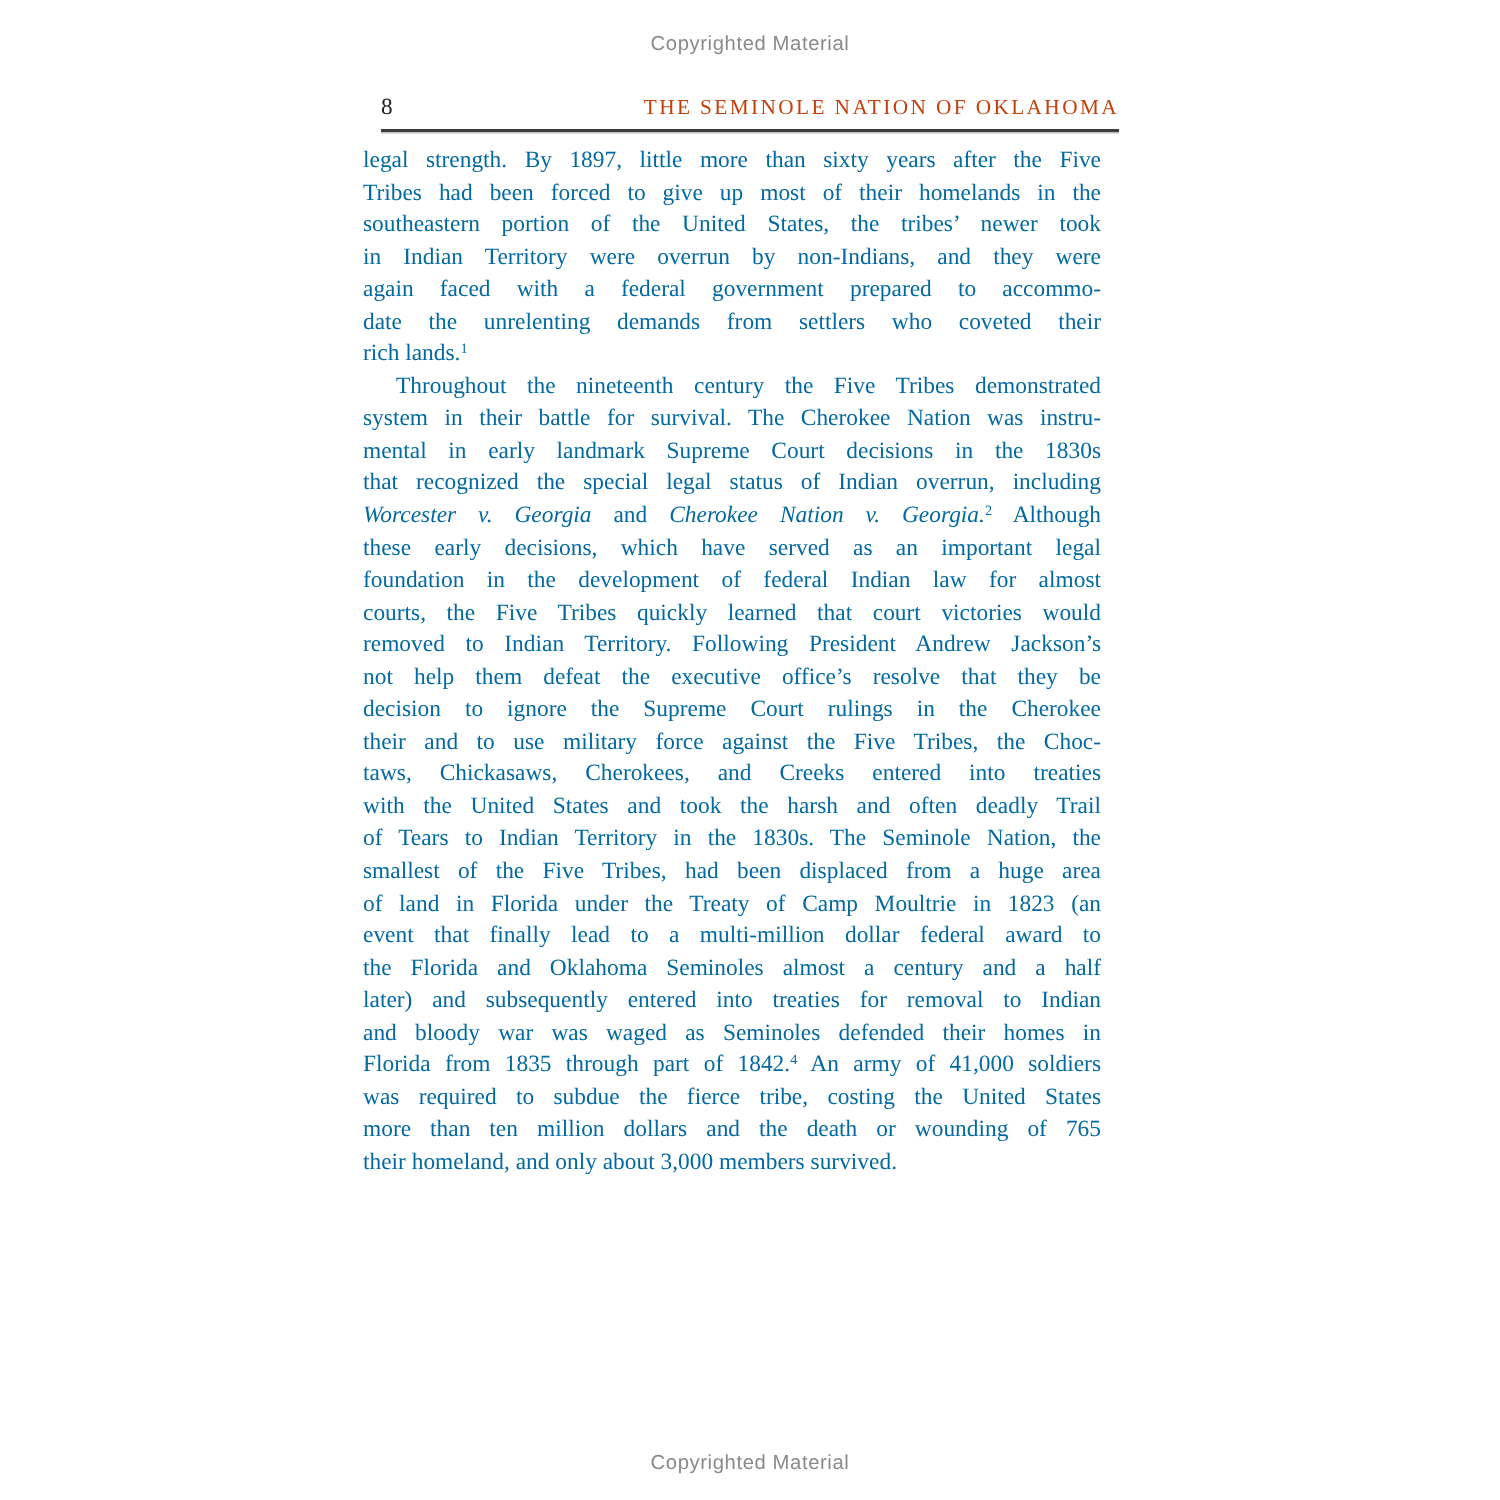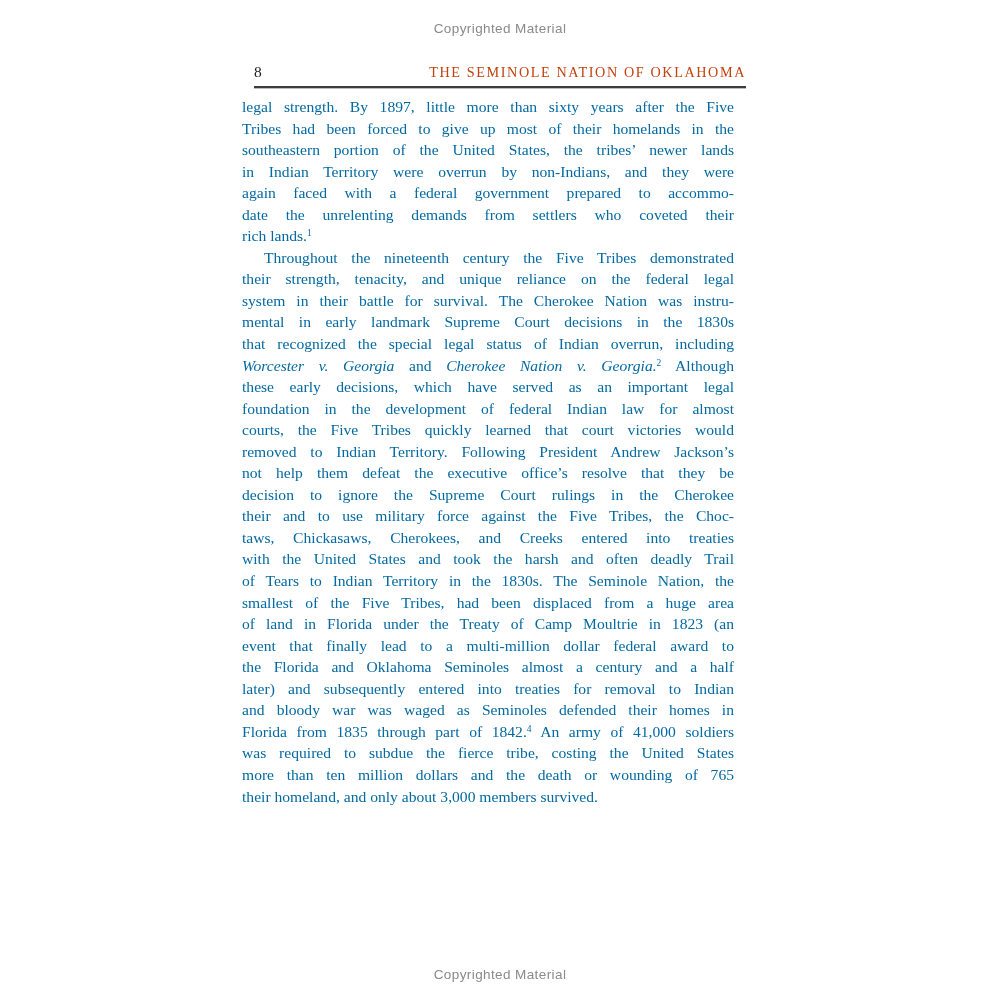--- a/index.html
+++ b/index.html
@@ -95,27 +95,26 @@
   <div class="header-row">
     <span class="page-number">8</span>
     <span class="running-title">THE SEMINOLE NATION OF OKLAHOMA</span>
   </div>
 
   <div class="header-rule"></div>
 
   <div class="body-text">
       <div class="line">legal strength. By 1897, little more than sixty years after the Five</div>
       <div class="line">Tribes had been forced to give up most of their homelands in the</div>
-      <div class="line">southeastern portion of the United States, the tribes’ newer lands</div>
+      <div class="line">southeastern portion of the United States, the tribes’ newer took</div>
       <div class="line">in Indian Territory were overrun by non-Indians, and they were</div>
       <div class="line">again faced with a federal government prepared to accommo-</div>
       <div class="line">date the unrelenting demands from settlers who coveted their</div>
       <div class="line last">rich lands.<sup class="fn">1</sup></div>
       <div class="line indent">Throughout the nineteenth century the Five Tribes demonstrated</div>
-      <div class="line">their strength, tenacity, and unique reliance on the federal legal</div>
       <div class="line">system in their battle for survival. The Cherokee Nation was instru-</div>
       <div class="line">mental in early landmark Supreme Court decisions in the 1830s</div>
       <div class="line">that recognized the special legal status of Indian overrun, including</div>
       <div class="line"><em>Worcester v. Georgia</em> and <em>Cherokee Nation v. Georgia.</em><sup class="fn">2</sup> Although</div>
       <div class="line">these early decisions, which have served as an important legal</div>
       <div class="line">foundation in the development of federal Indian law for almost</div>
       <div class="line">courts, the Five Tribes quickly learned that court victories would</div>
       <div class="line">removed to Indian Territory. Following President Andrew Jackson’s</div>
       <div class="line">not help them defeat the executive office’s resolve that they be</div>
       <div class="line">decision to ignore the Supreme Court rulings in the Cherokee</div>

